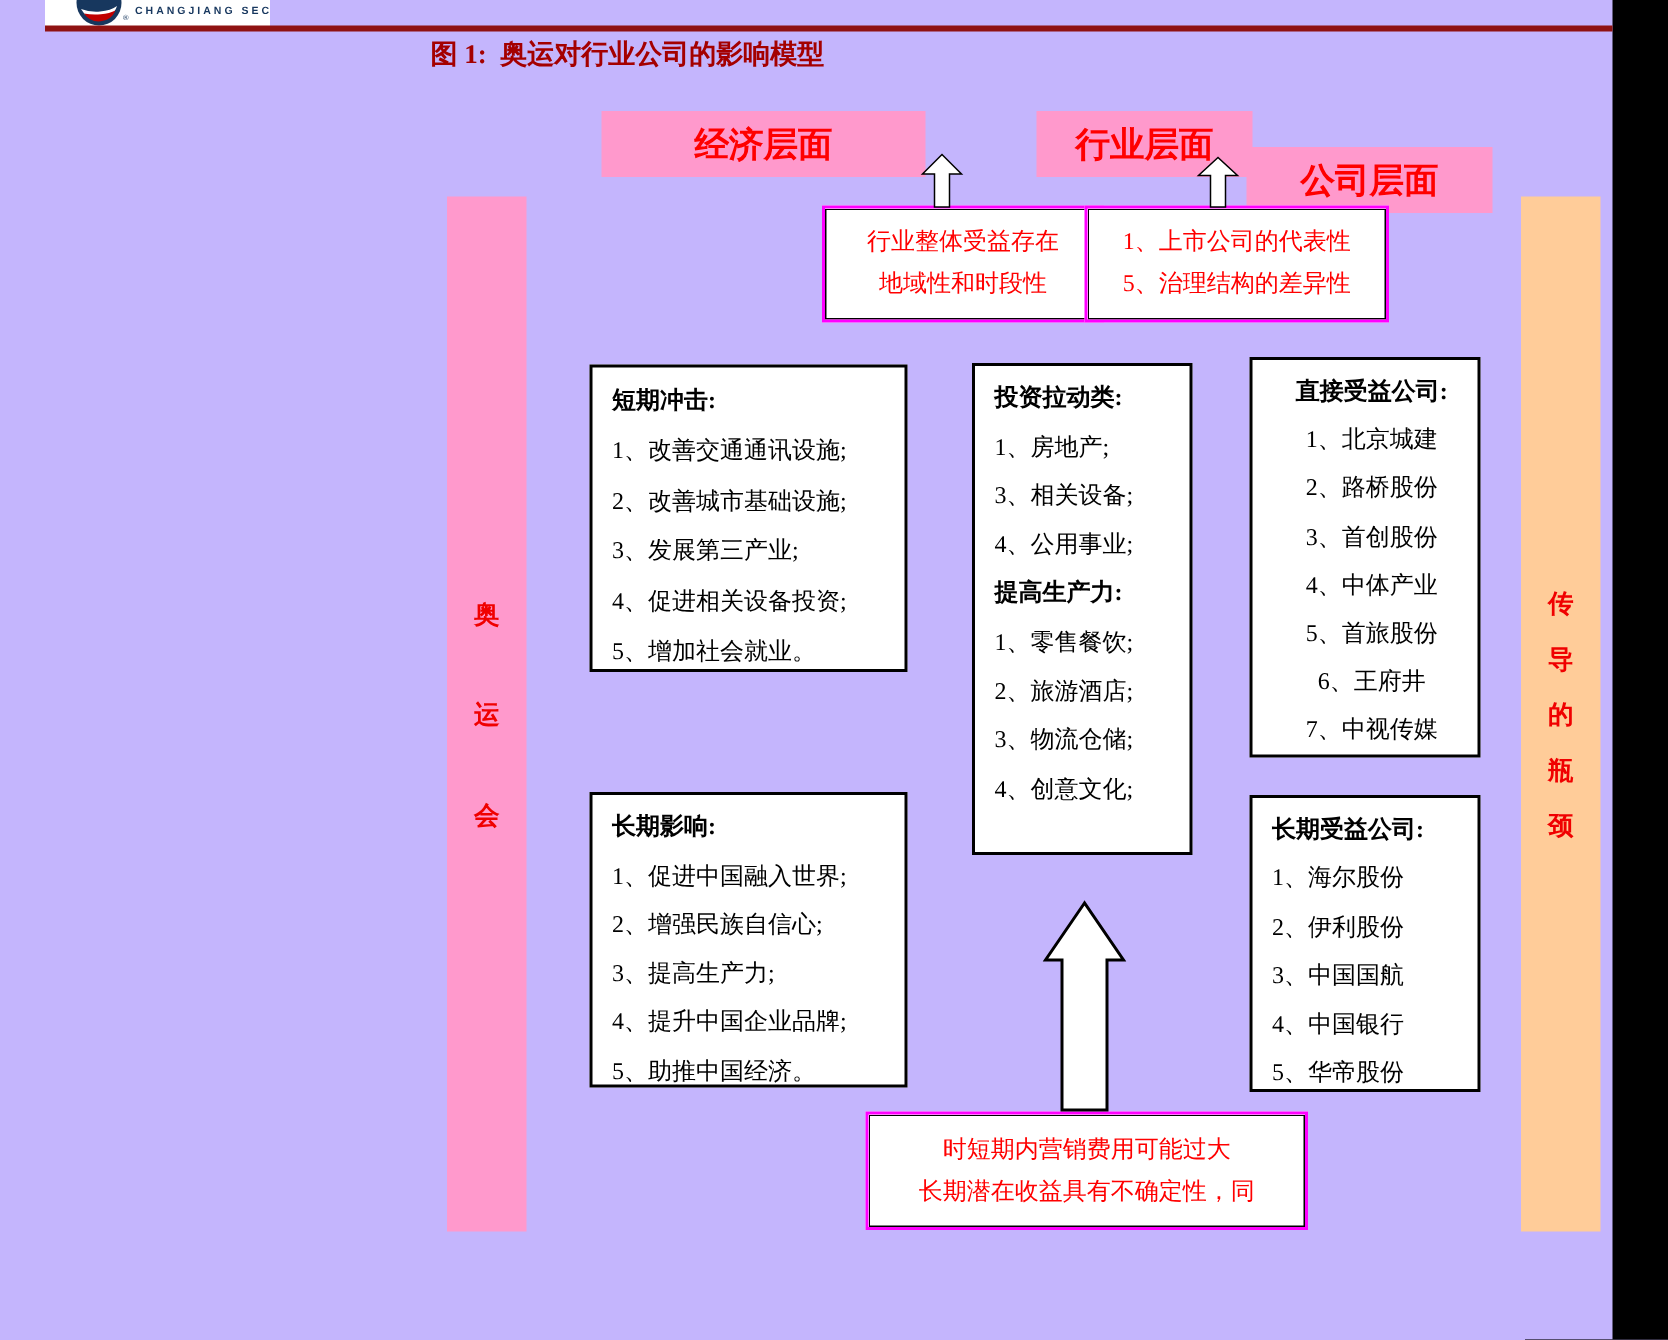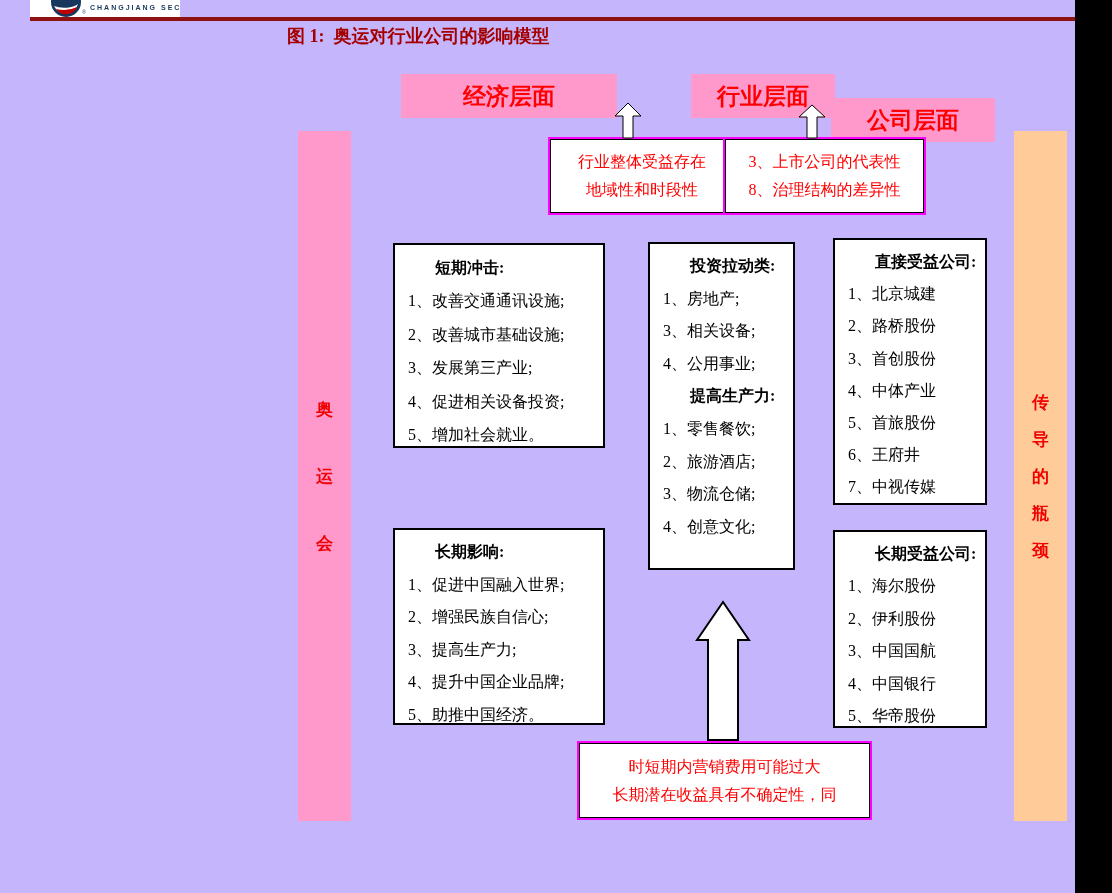--- a/index.html
+++ b/index.html
@@ -18,23 +18,23 @@
              font-size:23px;display:flex;align-items:center;justify-content:center;}
   
   .vbar{position:absolute;top:131px;width:53px;height:690px;display:flex;flex-direction:column;
         align-items:center;justify-content:center;color:#f00000;font-weight:bold;font-size:17px;}
   .vbar-left{left:298px;background:#ff99cc;gap:44px;}
   .vbar-right{left:1014px;background:#ffcc99;gap:14px;}
   
   .panel{position:absolute;background:#fff;border:2px solid #000;box-sizing:border-box;
          color:#000;font-size:16px;padding:6px 4px 0 13px;}
   .pl{line-height:32.6px;white-space:nowrap;}
-  .pl.bold{font-weight:bold;margin-left:27px;}
+  .pl.bold{font-weight:bold;}
   .panel-short .pl{line-height:33.4px;}
-  .panel-direct .pl{line-height:32.2px;}
+  .panel-direct .pl{line-height:32.2px;text-align:center;}
   .panel-longco .pl{line-height:32.4px;}
   
   .ann-box{position:absolute;background:#fff;border:2px solid #ff00ff;box-shadow:inset 0 0 0 1px #000;
            box-sizing:border-box;color:#ff0000;font-size:16px;text-align:center;
            display:flex;flex-direction:column;justify-content:center;gap:8px;}
   .ann-box .al{line-height:20px;white-space:nowrap;}
   
   .arrow{position:absolute;}
 </style>
 </head>
@@ -75,22 +75,22 @@
     <span>的</span>
     <span>瓶</span>
     <span>颈</span>
   </div>
 
   <div class="ann-box" style="left:508px;top:137px;width:188px;height:78px;margin-left:40px;">
     <div class="al">行业整体受益存在</div>
     <div class="al">地域性和时段性</div>
   </div>
   <div class="ann-box" style="left:723px;top:137px;width:203px;height:78px;">
-    <div class="al">3、上市公司的代表性</div>
-    <div class="al">8、治理结构的差异性</div>
+    <div class="al">1、上市公司的代表性</div>
+    <div class="al">5、治理结构的差异性</div>
   </div>
   <div class="ann-box" style="left:577px;top:741px;width:295px;height:79px;">
     <div class="al">时短期内营销费用可能过大</div>
     <div class="al">长期潜在收益具有不确定性，同</div>
   </div>
 
   <div class="panel panel-short" style="left:393px;top:243px;width:212px;height:205px;">
     <div class="pl bold">短期冲击:</div>
     <div class="pl">1、改善交通通讯设施;</div>
     <div class="pl">2、改善城市基础设施;</div>

